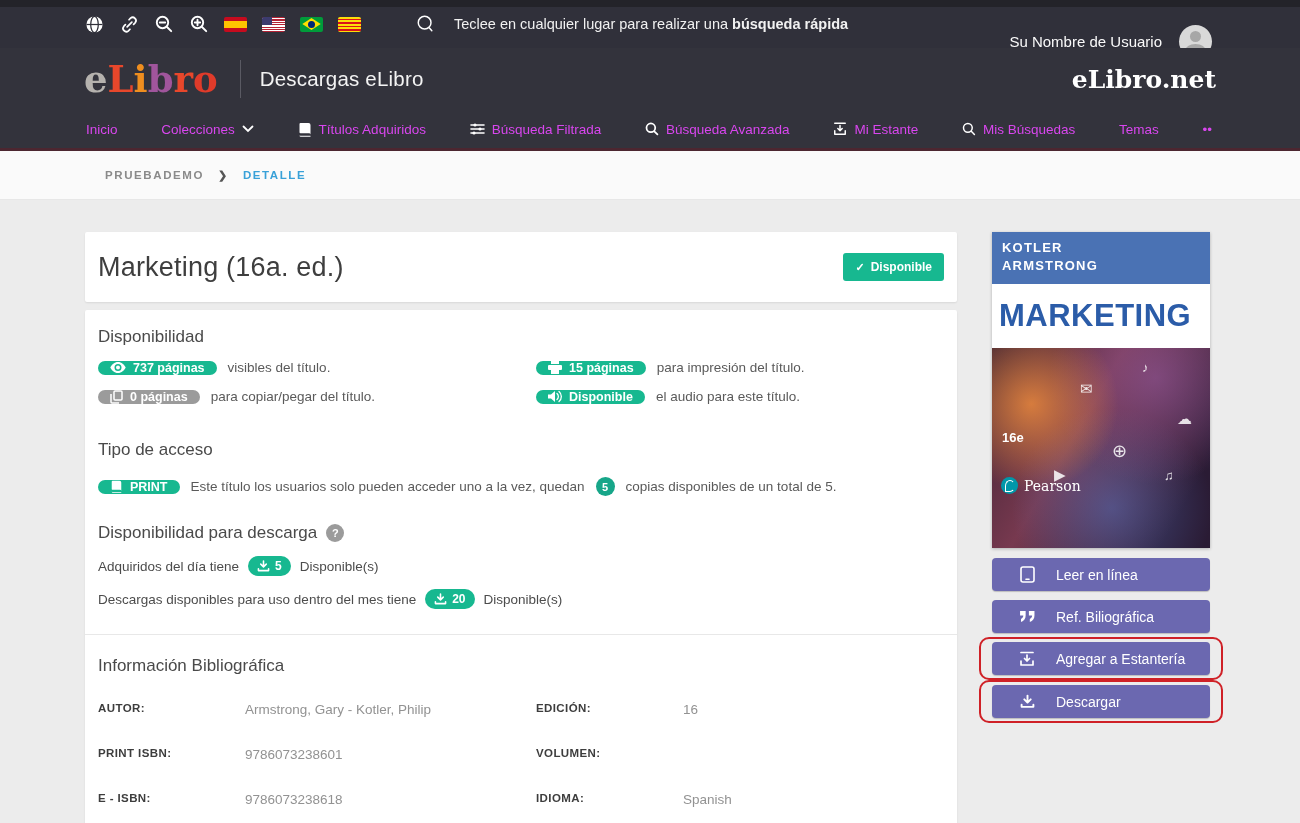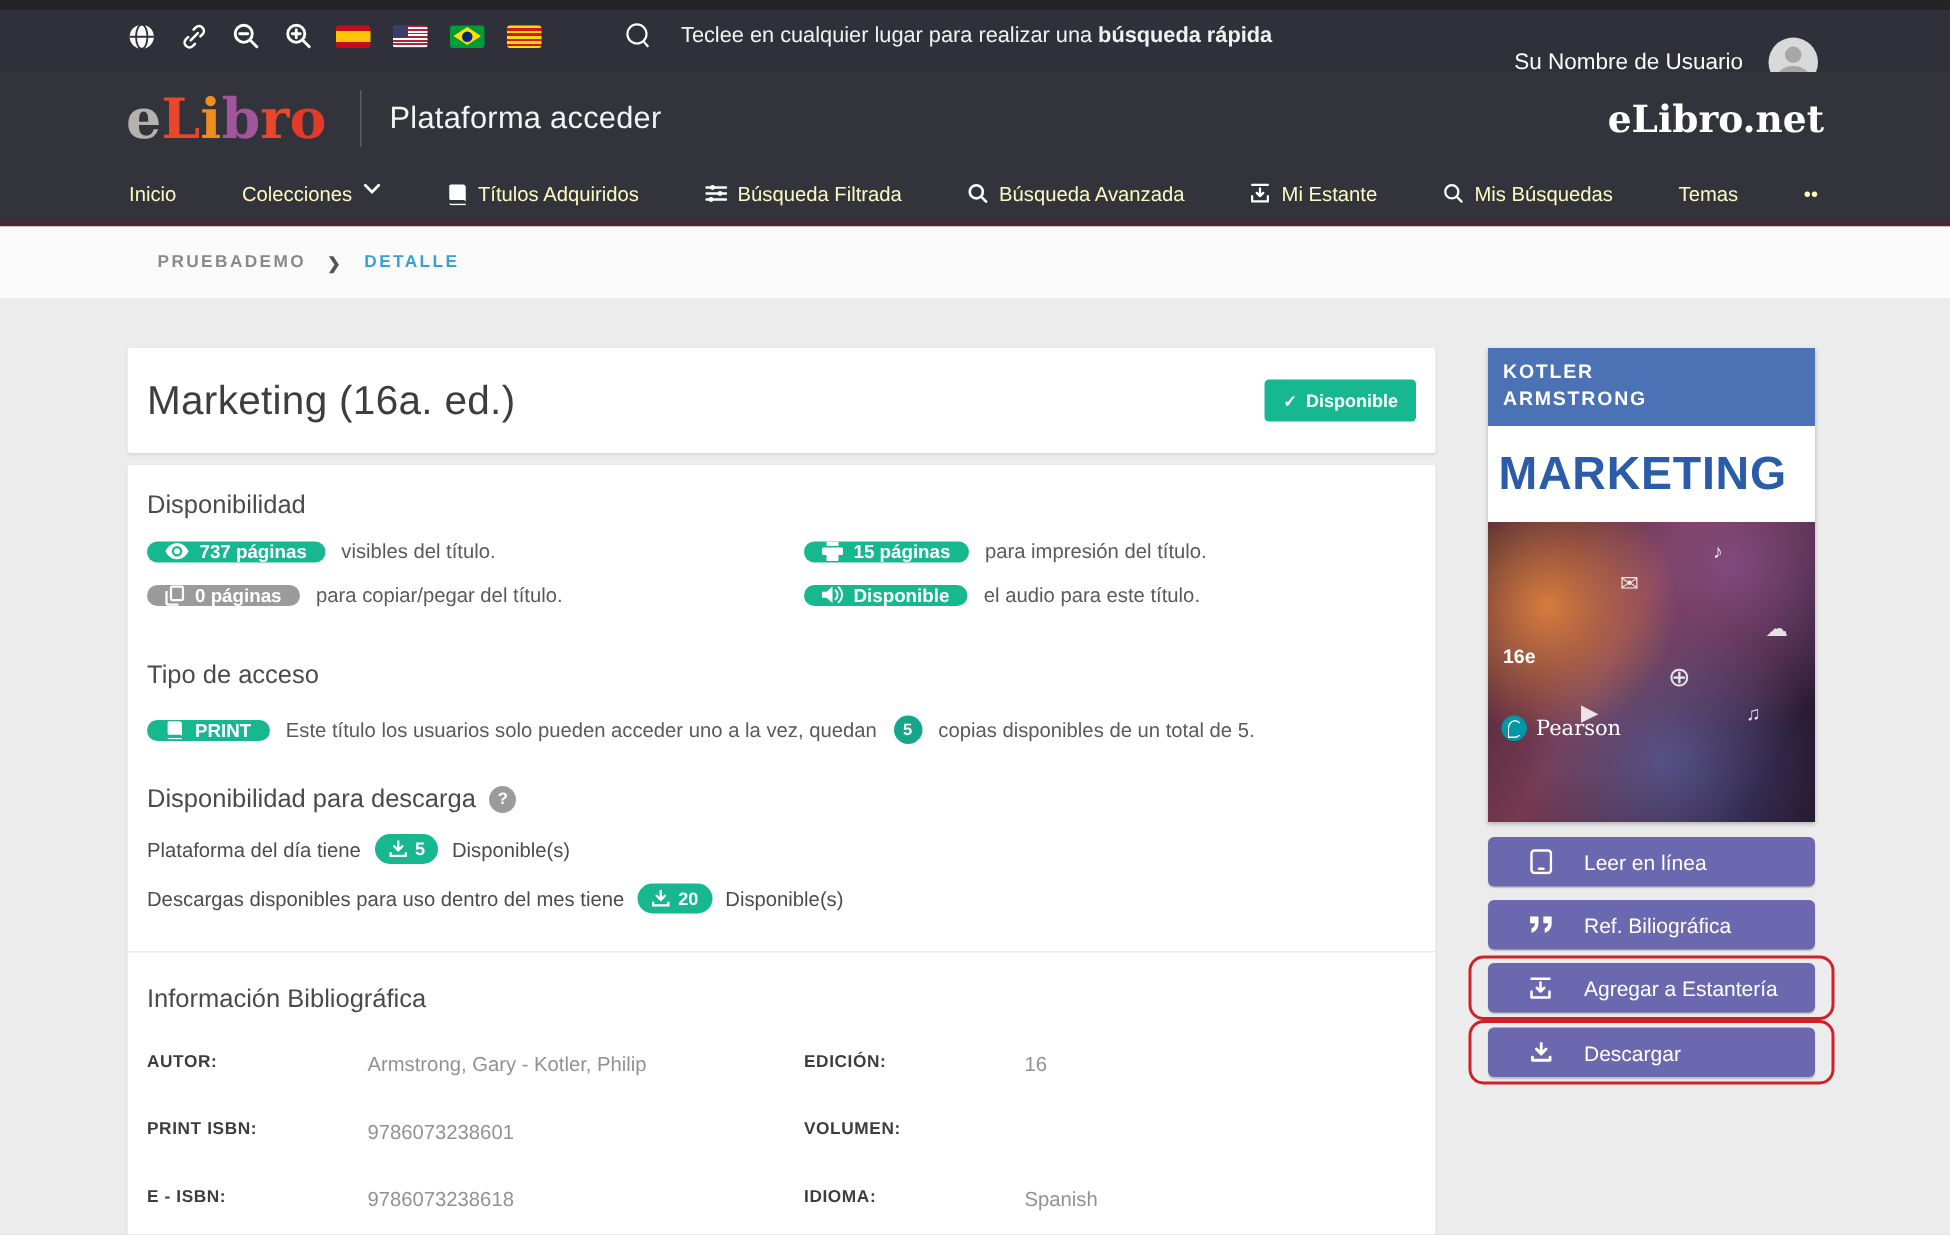--- a/index.html
+++ b/index.html
@@ -44,21 +44,21 @@
   .logo span:nth-child(5){color:#e8472b;}
   .logo span:nth-child(6){color:#e03b2a;}
   .brand-divider{width:1px;height:38px;background:#5a5a63;margin:0 19px 0 22px;}
   .platform-title{font-size:20.5px;color:#f3f3f3;letter-spacing:.2px;}
   .site-name{margin-left:auto;margin-right:84px;font-family:"DejaVu Serif",serif;font-weight:bold;
              font-size:25px;color:#fff;}
 
   
   .mainnav{position:absolute;left:0;top:110px;width:1300px;height:38px;background:#33333c;
            display:flex;align-items:center;padding:0 88px 0 86px;justify-content:space-between;}
-  .nav-item{display:flex;align-items:flex-start;gap:7px;color:#fef9c3;font-size:13.5px;cursor:pointer;white-space:nowrap;}
+  .nav-item{display:flex;align-items:center;gap:7px;color:#d946ef;font-size:13.5px;cursor:pointer;white-space:nowrap;}
   .nav-item svg{display:block;}
   .nav-underline{position:absolute;left:0;top:148px;width:1300px;height:3px;background:#4c2630;}
 
   
   .breadcrumb-bar{position:absolute;left:0;top:151px;width:1300px;height:49px;background:#fafafa;
                   border-bottom:1px solid #e7e7e7;display:flex;align-items:center;}
   .crumb{font-size:11.5px;letter-spacing:1.6px;font-weight:bold;text-align:right;}
   .crumb-root{color:#8a8a8a;margin-left:105px;cursor:pointer;}
   .crumb-sep{color:#555;margin:0 14px;font-size:11px;}
   .crumb-current{color:#39a1d8;cursor:default;}
@@ -194,21 +194,21 @@
       <span class="user-name">Su Nombre de Usuario</span>
       <span class="avatar"></span>
     </div>
   </div>
 
   <div class="brandbar">
     <div class="logo">
       <span>e</span><span>L</span><span>i</span><span>b</span><span>r</span><span>o</span>
     </div>
     <div class="brand-divider"></div>
-    <div class="platform-title">Plataforma acceder</div>
+    <div class="platform-title">Descargas eLibro</div>
     <div class="site-name">eLibro.net</div>
   </div>
 
   <nav class="mainnav">
     <span class="nav-item">
         <span>Inicio</span>
       </span>
     <span class="nav-item">
         <span>Colecciones</span>
       <svg width="12" height="8" viewBox="0 0 12 8" fill="none" stroke="#fff" stroke-width="1.8" stroke-linecap="round">
@@ -333,21 +333,21 @@
       <span>Este título los usuarios solo pueden acceder uno a la vez, quedan</span>
       <span class="count-circle">5</span>
       <span>copias disponibles de un total de 5.</span>
     </div>
 
     <div class="sec-heading h-descarga">
       <span>Disponibilidad para descarga</span>
       <span class="help-circle"></span>
     </div>
     <div class="dl-row">
-      <span>Plataforma del día tiene</span>
+      <span>Adquiridos del día tiene</span>
       <span class="pill-count">
         <svg width="13" height="12" viewBox="0 0 14 13" fill="none" stroke="#fff" stroke-width="1.7" stroke-linecap="round" stroke-linejoin="round">
             <path d="M7 1v6M4 4.5L7 7.5l3-3M1.5 9.5v2h11v-2"></path>
           </svg>
         <span>5</span>
         </span>
       <span>Disponible(s)</span>
     </div>
     <div class="dl-row">
       <span>Descargas disponibles para uso dentro del mes tiene</span>

